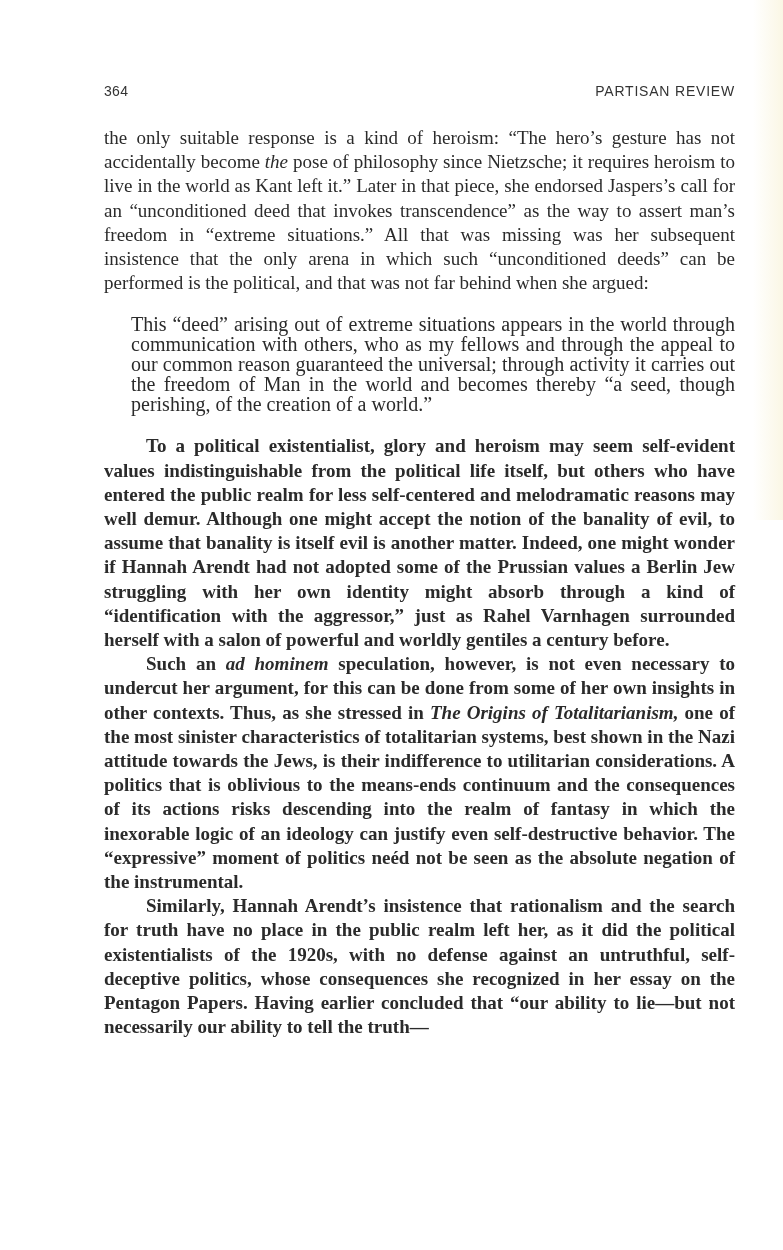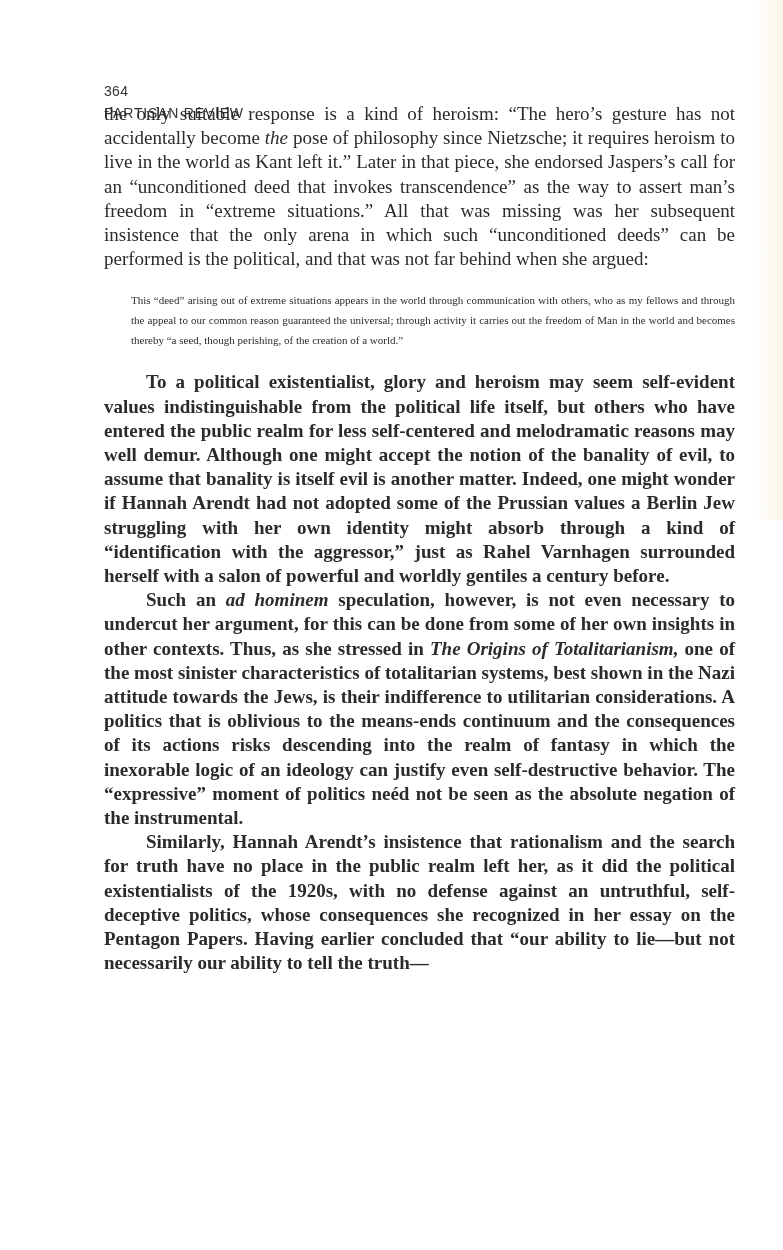--- a/index.html
+++ b/index.html
@@ -31,21 +31,20 @@
     }
     .running-head {
       display: flex;
       justify-content: space-between;
       font-family: "Liberation Sans", sans-serif;
       font-size: 14px;
       letter-spacing: 0.3px;
       color: #333;
       height: 22px;
       line-height: 22px;
-      flex-direction: column;
     }
     .running-head .title {
       letter-spacing: 0.8px;
     }
     .body-text {
       font-family: "Liberation Serif", serif;
       font-size: 19px;
       line-height: 24.2px;
       text-align: justify;
       color: #2b2b2b;
@@ -54,24 +53,25 @@
     p.para {
       margin: 0;
       text-align: justify;
       text-align-last: left;
     }
     p.para.indent {
       text-indent: 42px;
       font-weight: bold;
     }
     .first-block {
+      margin-top: 24px;
     }
     .blockquote {
       font-family: "Liberation Serif", serif;
-      font-size: 11px;
+      font-size: 20px;
       line-height: 20px;
       margin: 19px 0 20px 27px;
       text-align: justify;
       text-align-last: left;
       color: #2b2b2b;
     }
     em { font-style: italic; }
   </style>
 </head>
 <body>

